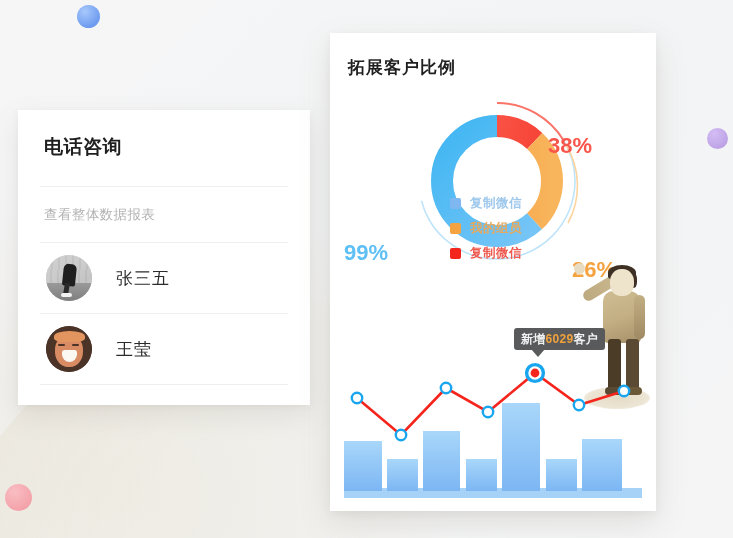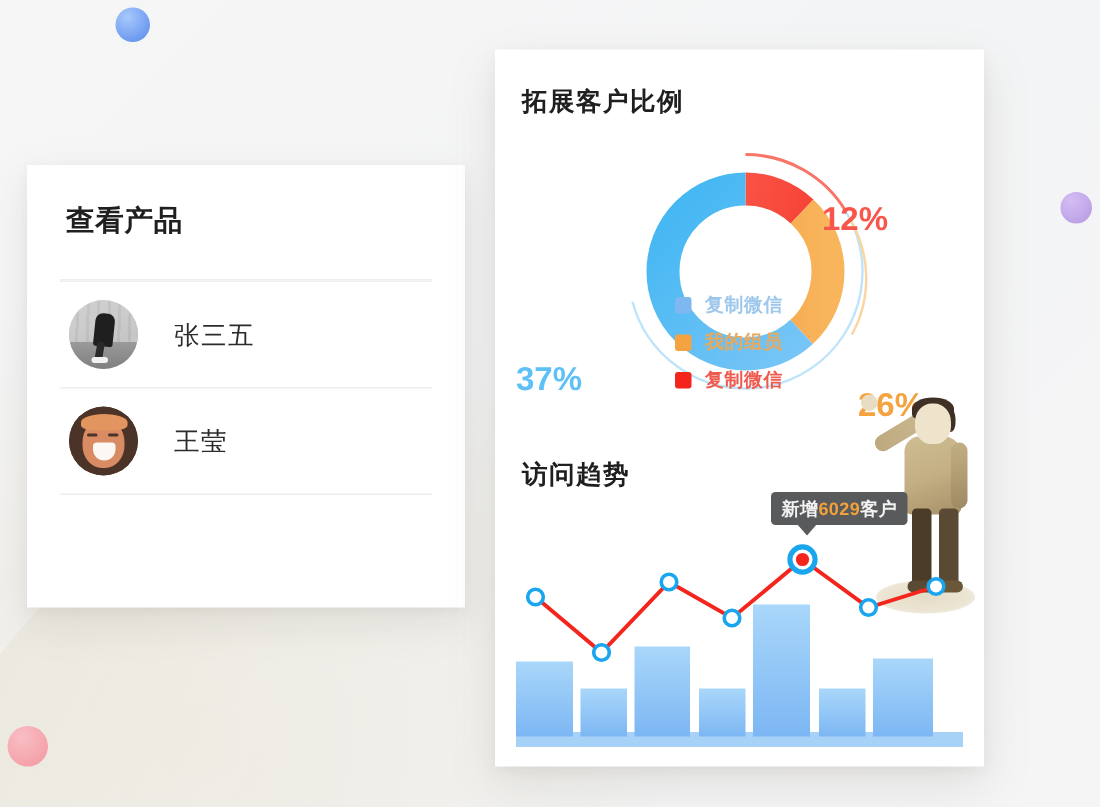--- a/index.html
+++ b/index.html
@@ -142,22 +142,23 @@
 </head>
 <body>
 
 <div id="bg-wash"></div>
 <div id="bg-curve"></div>
 <div class="deco-dot" id="dot-blue"></div>
 <div class="deco-dot" id="dot-purple"></div>
 <div class="deco-dot" id="dot-pink"></div>
 
 <div id="members-card">
-  <div id="members-title">查看产品</div>
+  <div id="members-title">电话咨询</div>
   <div class="divider" style="margin-top:26px"></div>
+  <div id="members-subtitle">查看整体数据报表</div>
   <div class="divider"></div>
 
   <div class="member-row">
     <div class="avatar" id="avatar-zhang">
       <div class="a1-wall"></div>
         <div class="a1-ground"></div>
       <div class="a1-body"></div>
         <div class="a1-leg"></div>
         <div class="a1-shoe"></div>
     </div>
@@ -204,22 +205,22 @@
       <path d="M 167 28 A 78 78 0 0 1 234 66" fill="none" stroke="#fb7468" stroke-width="2"></path>
       <path d="M 236 70 A 78 78 0 0 1 238 148" fill="none" stroke="#fbd4a0" stroke-width="1.6"></path>
 
       <g transform="rotate(-90 167 106)">
         <circle cx="167" cy="106" r="55" fill="none" stroke="url(#gred)" stroke-width="22" stroke-dasharray="41.5 304" stroke-dashoffset="0"></circle>
         <circle cx="167" cy="106" r="55" fill="none" stroke="url(#gorange)" stroke-width="22" stroke-dasharray="89.9 256" stroke-dashoffset="-41.5"></circle>
         <circle cx="167" cy="106" r="55" fill="none" stroke="url(#gblue)" stroke-width="22" stroke-dasharray="214.3 132" stroke-dashoffset="-131.4"></circle>
       </g>
     </svg>
 
-    <div class="pct" id="pct-blue">37%</div>
-    <div class="pct" id="pct-red">12%</div>
+    <div class="pct" id="pct-blue">99%</div>
+    <div class="pct" id="pct-red">38%</div>
     <div class="pct" id="pct-orange">26%</div>
 
     <div id="donut-legend">
       <div class="legend-row">
         <span class="legend-chip" style="background:#7fb8f0"></span>
         <span class="legend-label" style="color:#9ec7ec">复制微信</span>
       </div>
       <div class="legend-row">
         <span class="legend-chip" style="background:#f5a340"></span>
         <span class="legend-label" style="color:#e8a95d">我的组员</span>
@@ -239,21 +240,20 @@
       <div id="p-hair"></div>
         <div id="p-hair2"></div>
         <div id="p-head"></div>
       <div id="p-legL"></div>
         <div id="p-legR"></div>
       <div id="p-shoeL"></div>
         <div id="p-shoeR"></div>
     </div>
   </div>
 
-  <div class="panel-title" id="trend-title">访问趋势</div>
 
   <div id="trend-wrap">
     <svg width="326" height="183" viewBox="0 0 326 183">
       <defs>
         <linearGradient id="gbar" x1="0" y1="0" x2="0" y2="1">
           <stop offset="0%" stop-color="#a9d7fa"></stop>
             <stop offset="100%" stop-color="#7cb6f3"></stop>
         </linearGradient>
       </defs>
 

